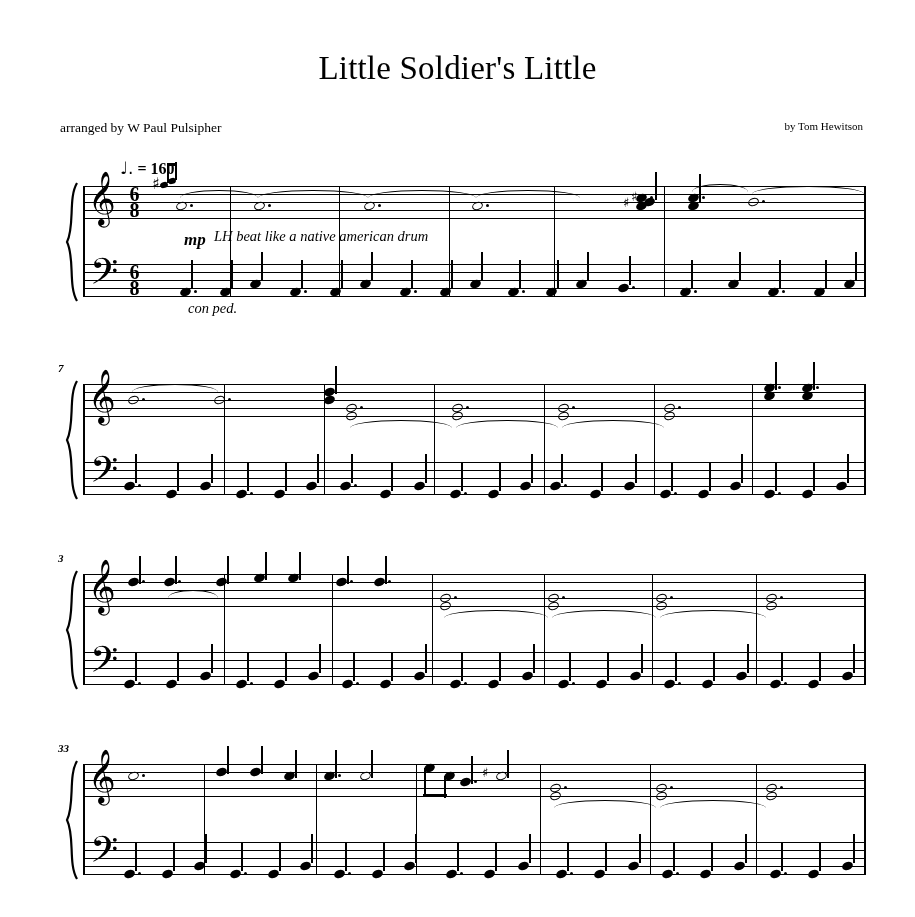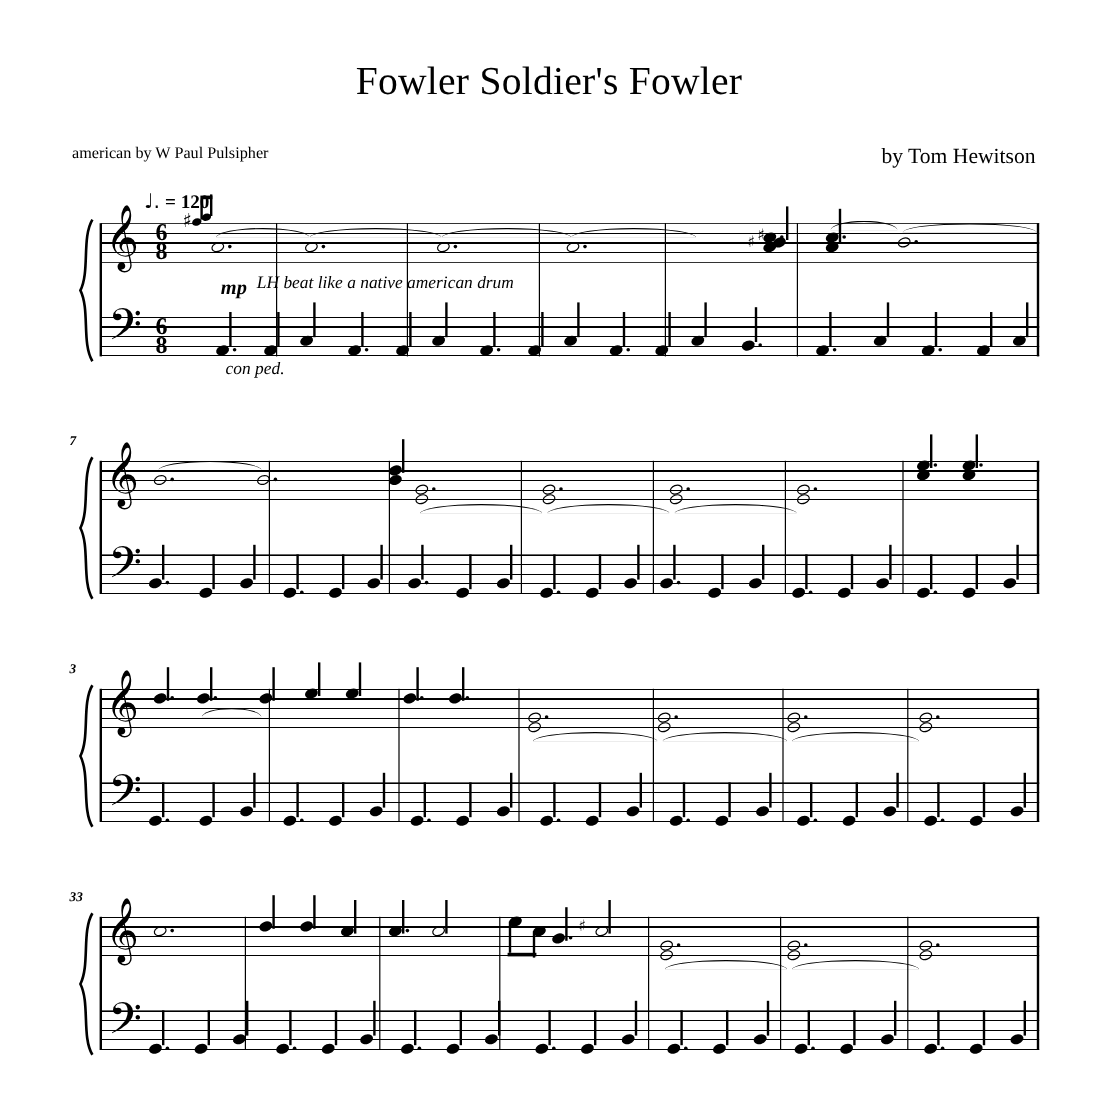--- a/index.html
+++ b/index.html
@@ -34,21 +34,21 @@
     position: absolute;
     top: 120px;
     left: 60px;
     font-size: 13.5px;
     font-family: "Liberation Serif", serif;
   }
   .credit-right {
     position: absolute;
     top: 120px;
     right: 52px;
-    font-size: 18px;
+    font-size: 11px;
     font-family: "Liberation Serif", serif;
   }
   .system {
     position: absolute;
     left: 0;
     width: 915px;
   }
   .staff-area {
     position: absolute;
     left: 84px;
@@ -175,29 +175,29 @@
     position: absolute;
     height: 3.4px;
     background: #000;
   }
 </style>
 </head>
 <body>
 
 <div class="sheet">
 
-  <div class="title">Fowler Soldier's Fowler</div>
-  <div class="credit-left">american by W Paul Pulsipher</div>
+  <div class="title">Little Soldier's Little</div>
+  <div class="credit-left">arranged by W Paul Pulsipher</div>
   <div class="credit-right">by Tom Hewitson</div>
 
   <div class="system" style="top:180px;height:140px;">
 
     <div class="tempo" style="left:120px;top:-22px;">
       <span class="notegl">♩.</span>
-      <span>= 120</span>
+      <span>= 160</span>
     </div>
 
     <div class="staff-area">
       <div class="staff" style="top:6px;"></div>
       <div class="staff" style="top:84px;"></div>
 
       <div class="brace" style="left:-20px;top:2px;">
         <svg width="16" height="120" viewBox="0 0 16 120">
             <path d="M13 1 C4 16, 11 44, 3 60 C11 76, 4 104, 13 119" stroke="#000" stroke-width="2.2" fill="none"></path>
           </svg>

